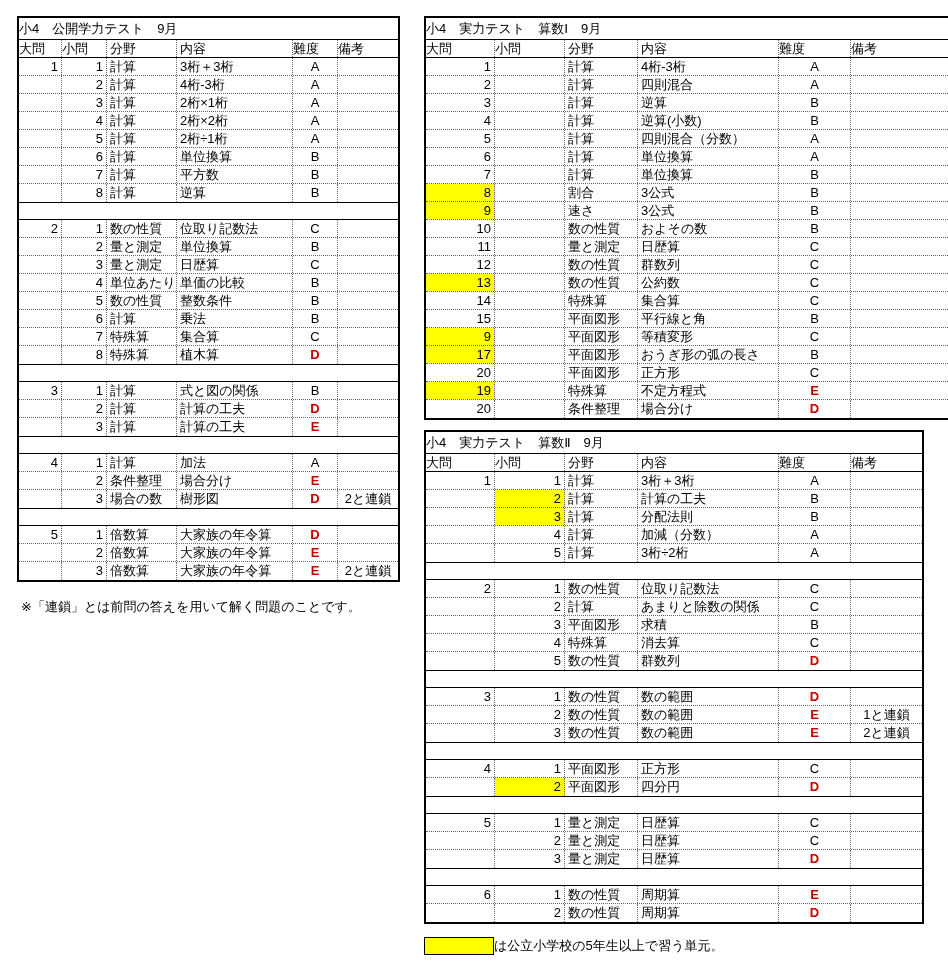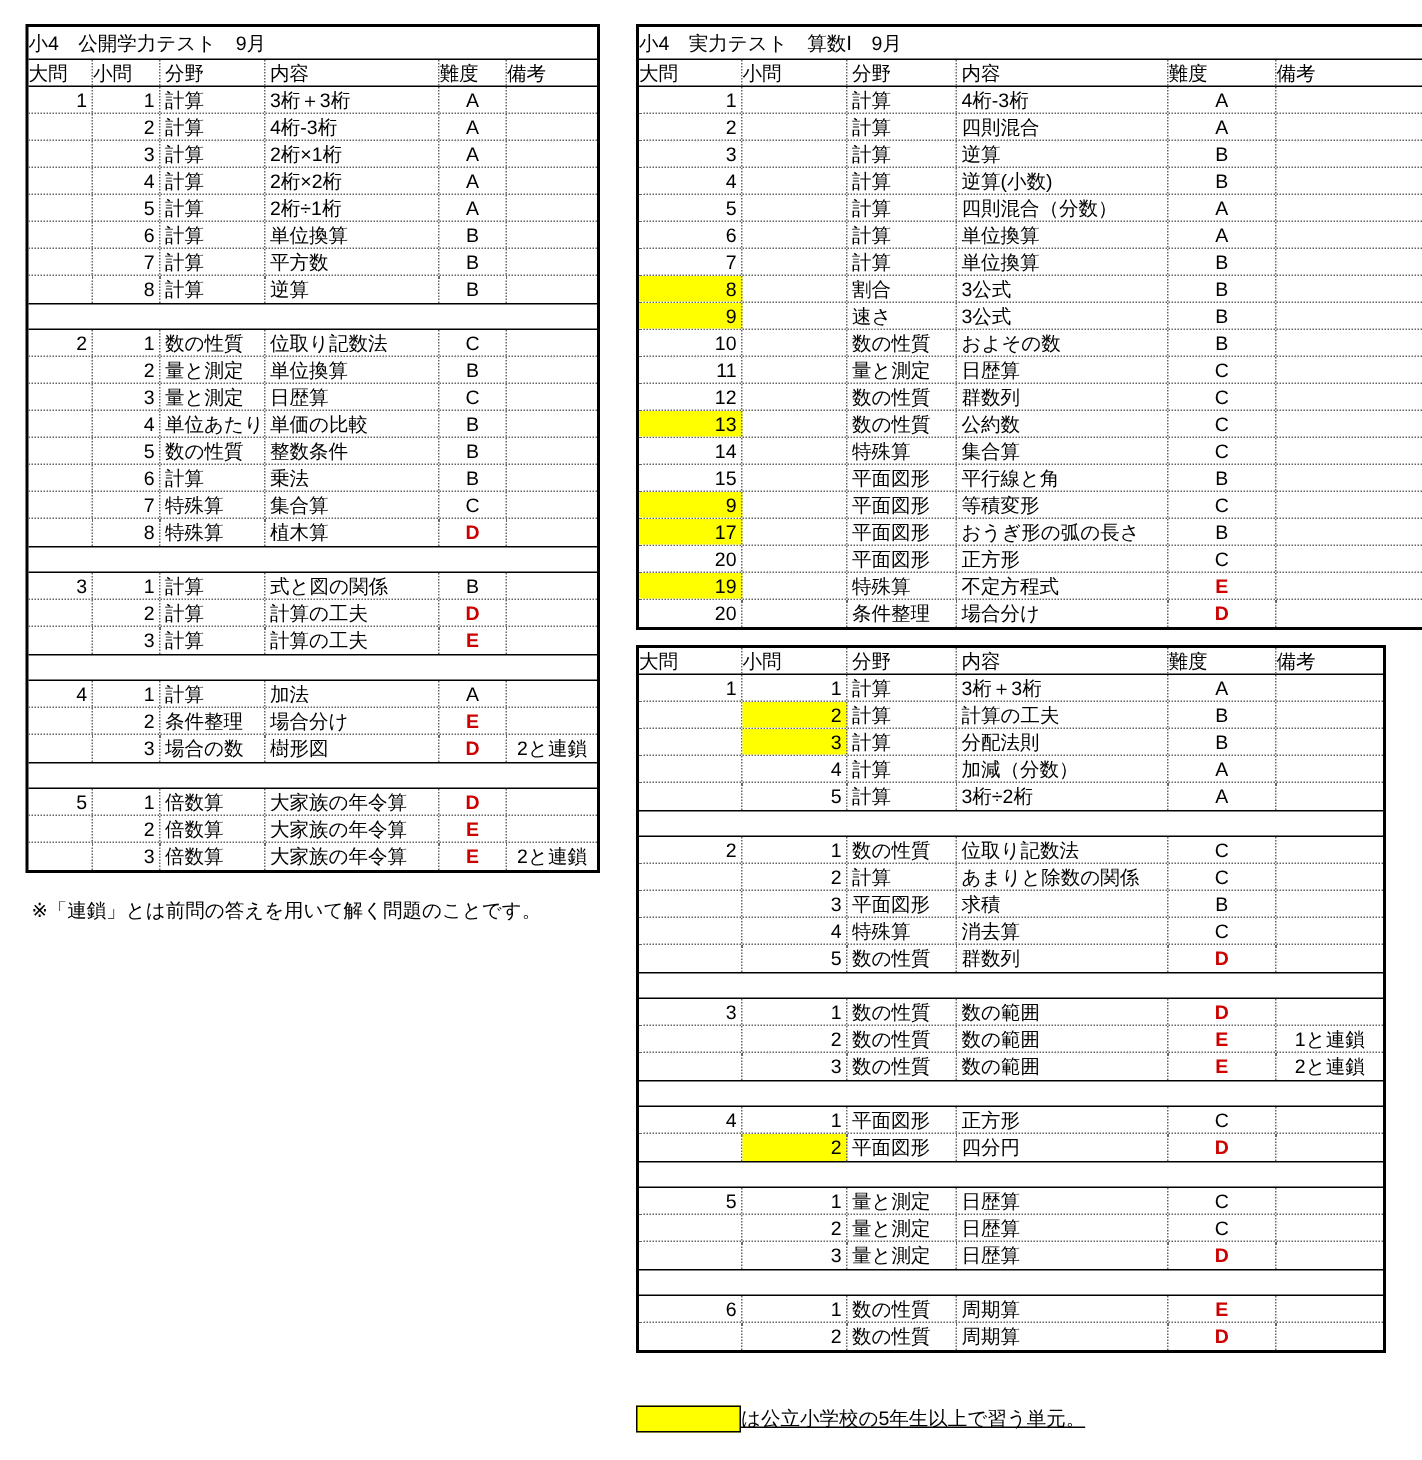--- a/index.html
+++ b/index.html
@@ -26,21 +26,21 @@
   
   .wide .col-q { width:69px; } .wide .col-sub { width:70px; }
   .wide .col-field { width:73px; } .wide .col-content { width:141px; }
   .wide .col-diff { width:72px; } .wide .col-remark { width:71px; }
   .col-q, .col-sub { text-align:right; padding-right:3px; }
   .col-field, .col-content { text-align:left; padding-left:3px; }
   .col-diff, .col-remark { text-align:center; }
   .hl { background:var(--hl,#ffff00); }
   .hard { color:var(--hard,#cc0000); font-weight:bold; }
   .note { position:absolute; left:21px; top:598px; white-space:nowrap; }
-  .legend { position:absolute; left:424px; top:937px; display:flex; align-items:flex-end;text-decoration:underline; }
+  .legend { position:absolute; left:424px; top:937px; display:flex; align-items:flex-end; }
   .legend-swatch { width:70px; height:18px; background:var(--hl,#ffff00); border:1px solid #000; }
   .legend-text { line-height:18px; white-space:nowrap; }
   #t0 { left:17px; top:16px; width:383px; }
   #t1 { left:424px; top:16px; width:588px; }
   #t2 { left:424px; top:430px; width:500px; }
 </style>
 </head>
 <body>
 
 <section class="table-block narrow" id="t0">
@@ -441,20 +441,21 @@
           <div class="cell col-field">条件整理</div>
           <div class="cell col-content">場合分け</div>
           <div class="cell col-diff hard">D</div>
           <div class="cell col-remark"></div>
         </div>
       </div>
     </div>
 </section>
 
 <section class="table-block wide" id="t2">
+  <div class="tb-title">小4　実力テスト　算数Ⅱ　9月</div>
   <div class="thead">
     <div class="cell col-q">大問</div>
     <div class="cell col-sub">小問</div>
     <div class="cell col-field">分野</div>
     <div class="cell col-content">内容</div>
     <div class="cell col-diff">難度</div>
     <div class="cell col-remark">備考</div>
   </div>
   <div class="tbody">
       <div class="group">

